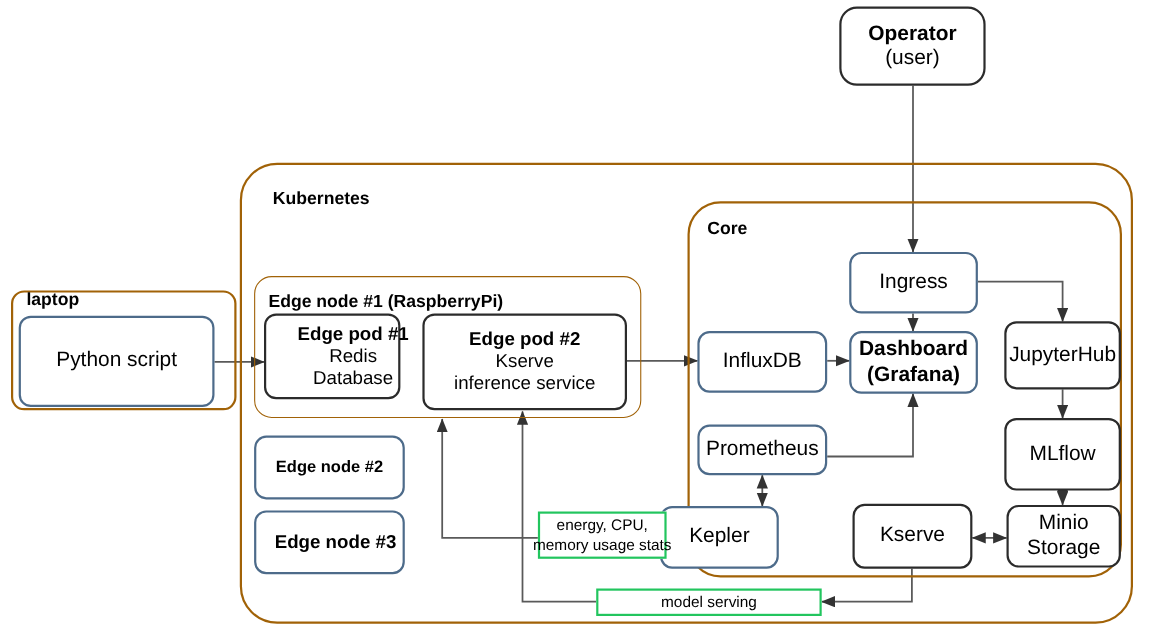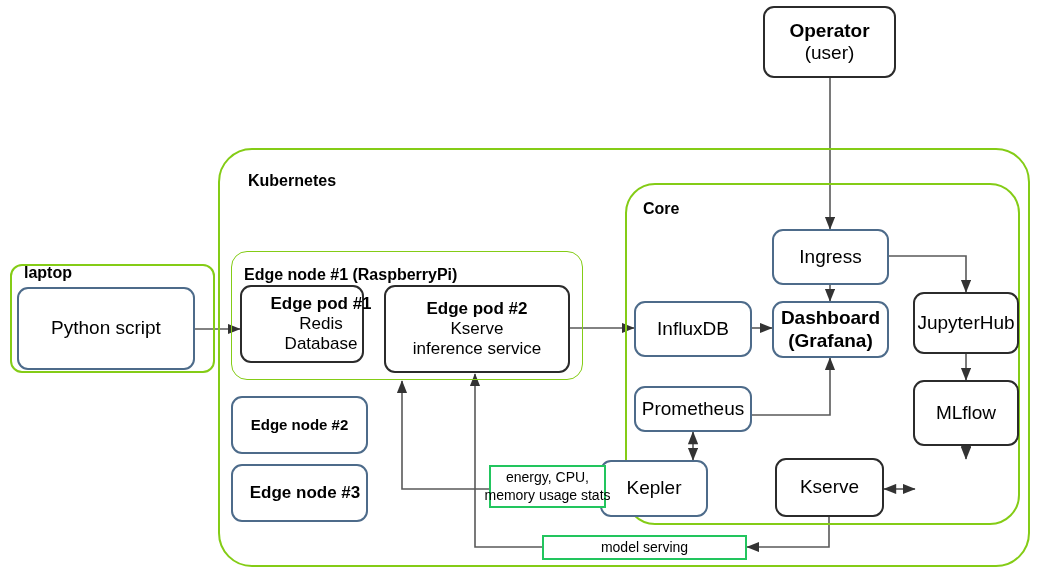--- a/index.html
+++ b/index.html
@@ -32,21 +32,21 @@
     text-align: center;
     background: #ffffff;
     color: #000000;
     line-height: 1.18;
   }
   
   .group {
     position: absolute;
     box-sizing: border-box;
     background: transparent;
-    border: 2px solid #84cc16;
+    border: 2px solid #a16207;
     border-radius: 34px;
   }
   .group > .glabel {
     position: absolute;
     font-weight: bold;
     font-size: 16px;
     color: #000;
     white-space: nowrap;
   }
   
@@ -132,21 +132,21 @@
   </div>
 
   <div class="group" style="left:625px; top:183px; width:395px; height:342px; border-radius:30px;">
     <span class="glabel" style="left:16px; top:15px;">Core</span>
   </div>
 
   <div class="group" style="left:231px; top:251px; width:352px; height:129px; border-radius:16px; border-width:1.6px;">
     <span class="glabel" style="left:12px; top:14px;">Edge node #1 (RaspberryPi)</span>
   </div>
 
-  <div class="box node dark bold-title" style="left:763px; top:6px; width:133px; height:72px; border-radius:11px;">
+  <div class="box node dark bold-title" style="left:763px; top:6px; width:133px; height:72px; border-radius:16px;">
     <span class="t1">Operator</span>
     <span class="t2">(user)</span>
   </div>
 
   <div class="box node" style="left:17px; top:287px; width:178px; height:83px;">
     <span class="t1">Python script</span>
   </div>
 
   <div class="box node dark bold-title" style="left:240px; top:285px; width:124px; height:78px; font-size:17px;padding-left:38px;">
     <span class="t1">Edge pod #1</span>
@@ -194,20 +194,24 @@
   </div>
 
   <div class="box node" style="left:600px; top:460px; width:108px; height:57px;">
     <span class="t1">Kepler</span>
   </div>
 
   <div class="box node dark" style="left:775px; top:458px; width:109px; height:59px;">
     <span class="t1">Kserve</span>
   </div>
 
+  <div class="box node dark" style="left:915px; top:459px; width:104px; height:57px;">
+    <span class="t1">Minio</span>
+    <span class="t2">Storage</span>
+  </div>
 
   <div class="box plaque" style="left:489px; top:465px; width:117px; height:43px;">
     <span class="t1">energy, CPU,</span>
     <span class="t2">memory usage stats</span>
   </div>
 
   <div class="box plaque" style="left:542px; top:535px; width:205px; height:25px;">
     <span class="t1">model serving</span>
   </div>
 

